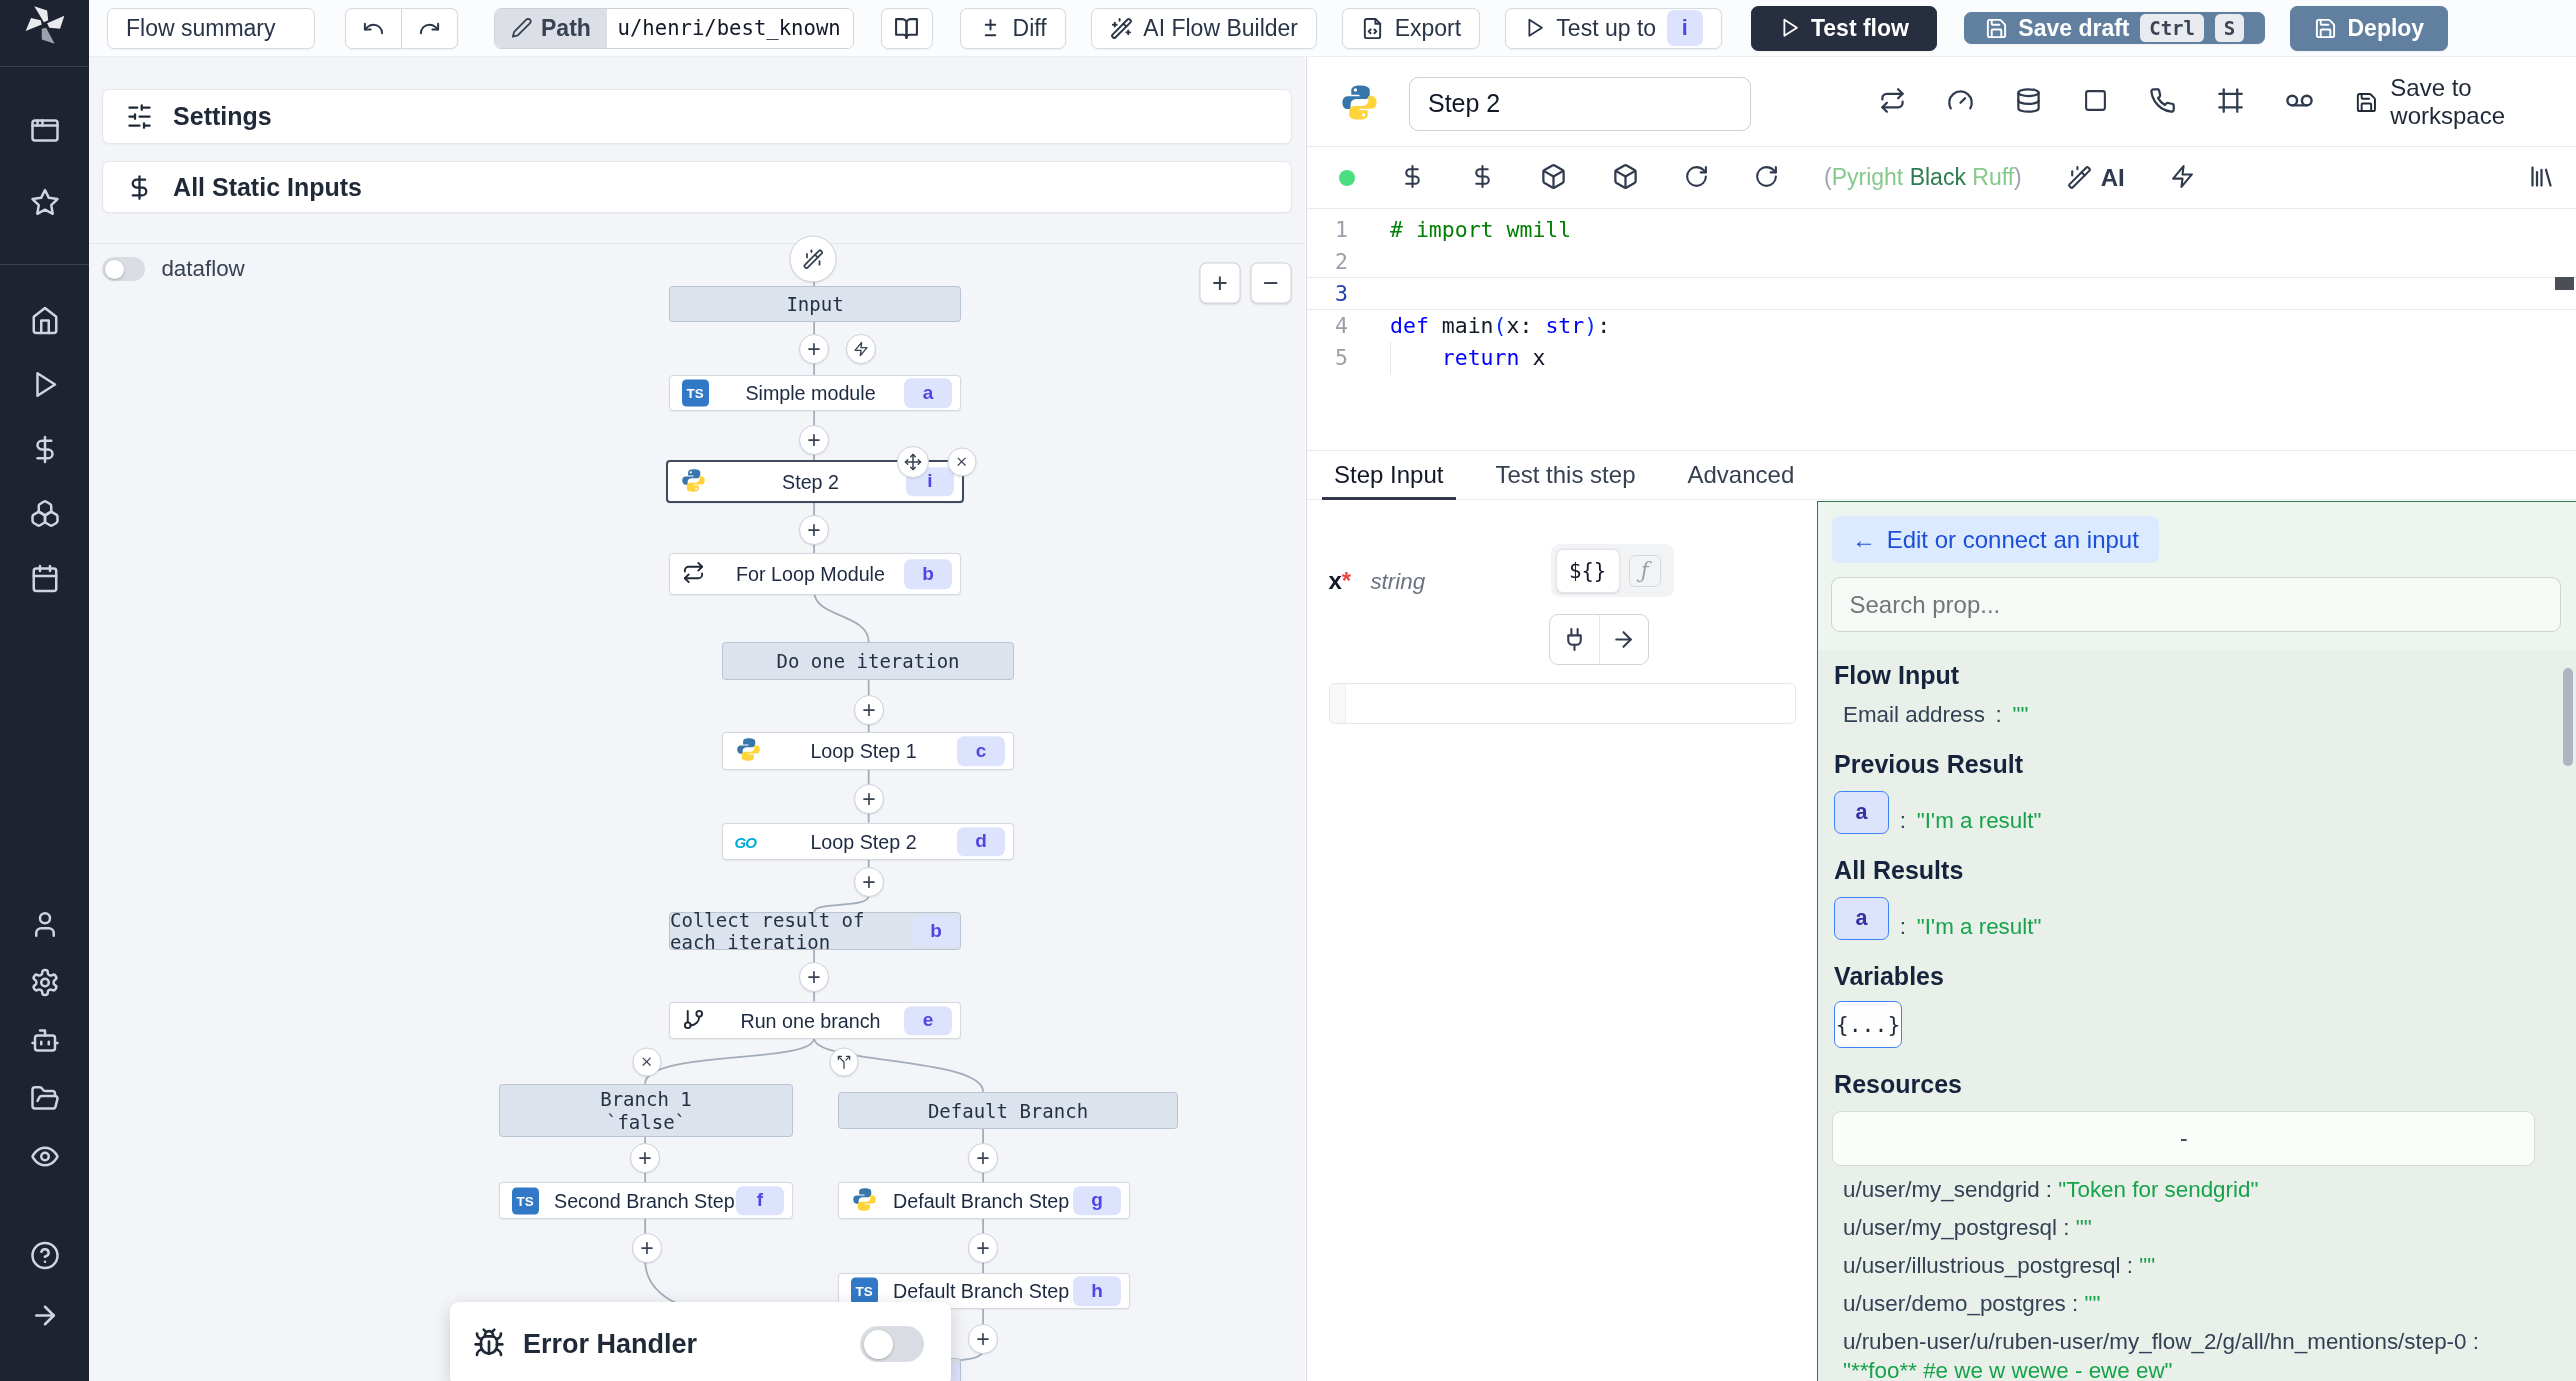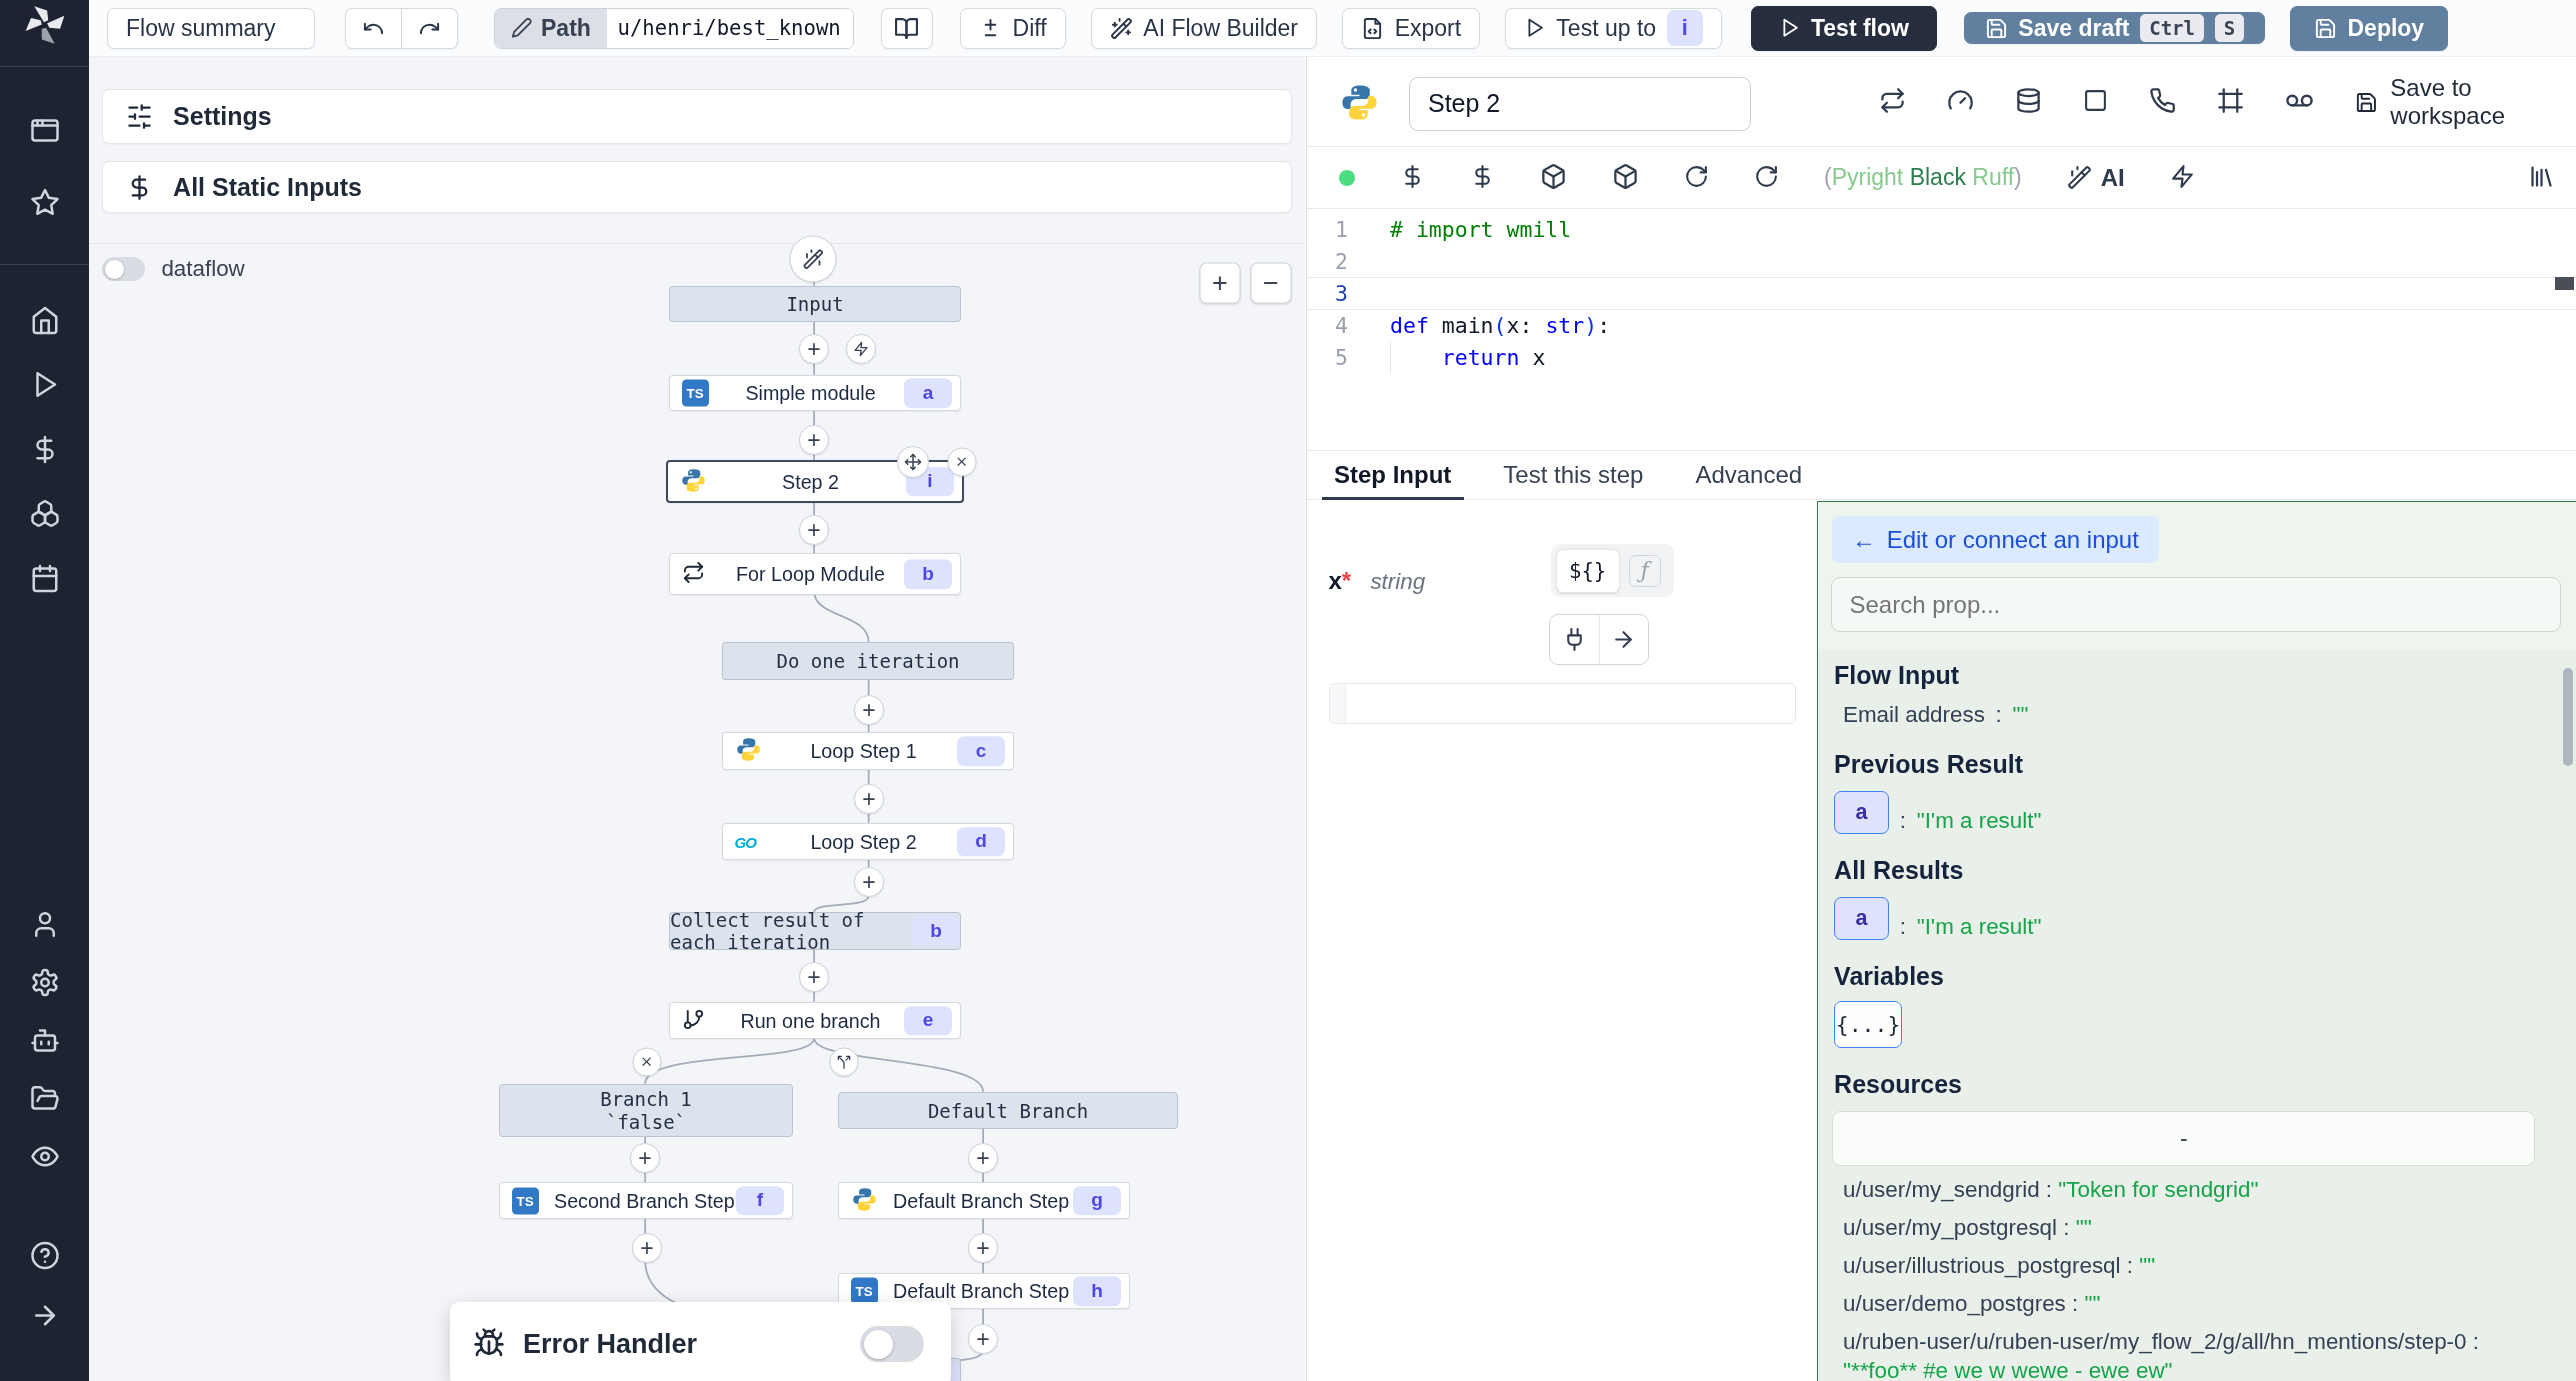--- a/index.html
+++ b/index.html
@@ -84,21 +84,21 @@
   .code-line .ln { position:absolute; left:0; width:41px; text-align:right; color:#9aa0ab; }
   .code-line .ln.on { color:#1e40af; }
   .code-line .ctext { position:absolute; left:83px; white-space:pre; }
   .curline { position:absolute; left:0; right:0; height:33px; border-top:0.9px solid #e9eaee;
     border-bottom:0.9px solid #e9eaee; }
   .tk-comment { color:#008000; } .tk-kw { color:#0000ff; } .tk-plain { color:#111827; } .tk-paren { color:#0431fa; }
 
   .tabbar { position:absolute; left:0; right:0; top:394px; height:49px; border-bottom:0.9px solid #e8eaee;
     display:flex; align-items:center; gap:52px; padding-left:27px; font-size:24px; color:#374151; }
   .tab { position:relative; height:49px; display:flex; align-items:center; cursor:pointer; }
-  .tab.on { font-weight:700; color:#111827;text-align:center; }
+  .tab.on { font-weight:400; color:#111827;text-align:center; }
   .tab.on::after { content:""; position:absolute; left:-12.5px; right:-12.5px; bottom:-0.9px; height:3.6px; background:#30394a; }
 
   .stepinput { position:absolute; left:0; top:444px; width:510px; height:880px; background:#fff; }
   .seg { position:absolute; background:#f1f3f5; border-radius:9px; display:flex; align-items:center; padding:4.5px; }
   .seg .on { background:#fff; border:0.9px solid #e2e5ea; border-radius:7.2px; box-shadow:0 0.9px 1.8px rgba(16,24,40,.1);
     font-size:20.6px; color:#111827; padding:9px 12.5px; font-family:"DejaVu Sans Mono",monospace; }
   .fxbox { width:32px; height:32px; border:0.9px solid #d3d7dd; border-radius:6.3px; color:#9aa1ab;
     display:flex; align-items:center; justify-content:center; margin:0 9px;
     font-family:"DejaVu Serif",serif; font-style:italic; font-size:21.5px; }
   .plugbtn { position:absolute; left:242px; top:113px; width:100px; height:51px; background:#fff;

